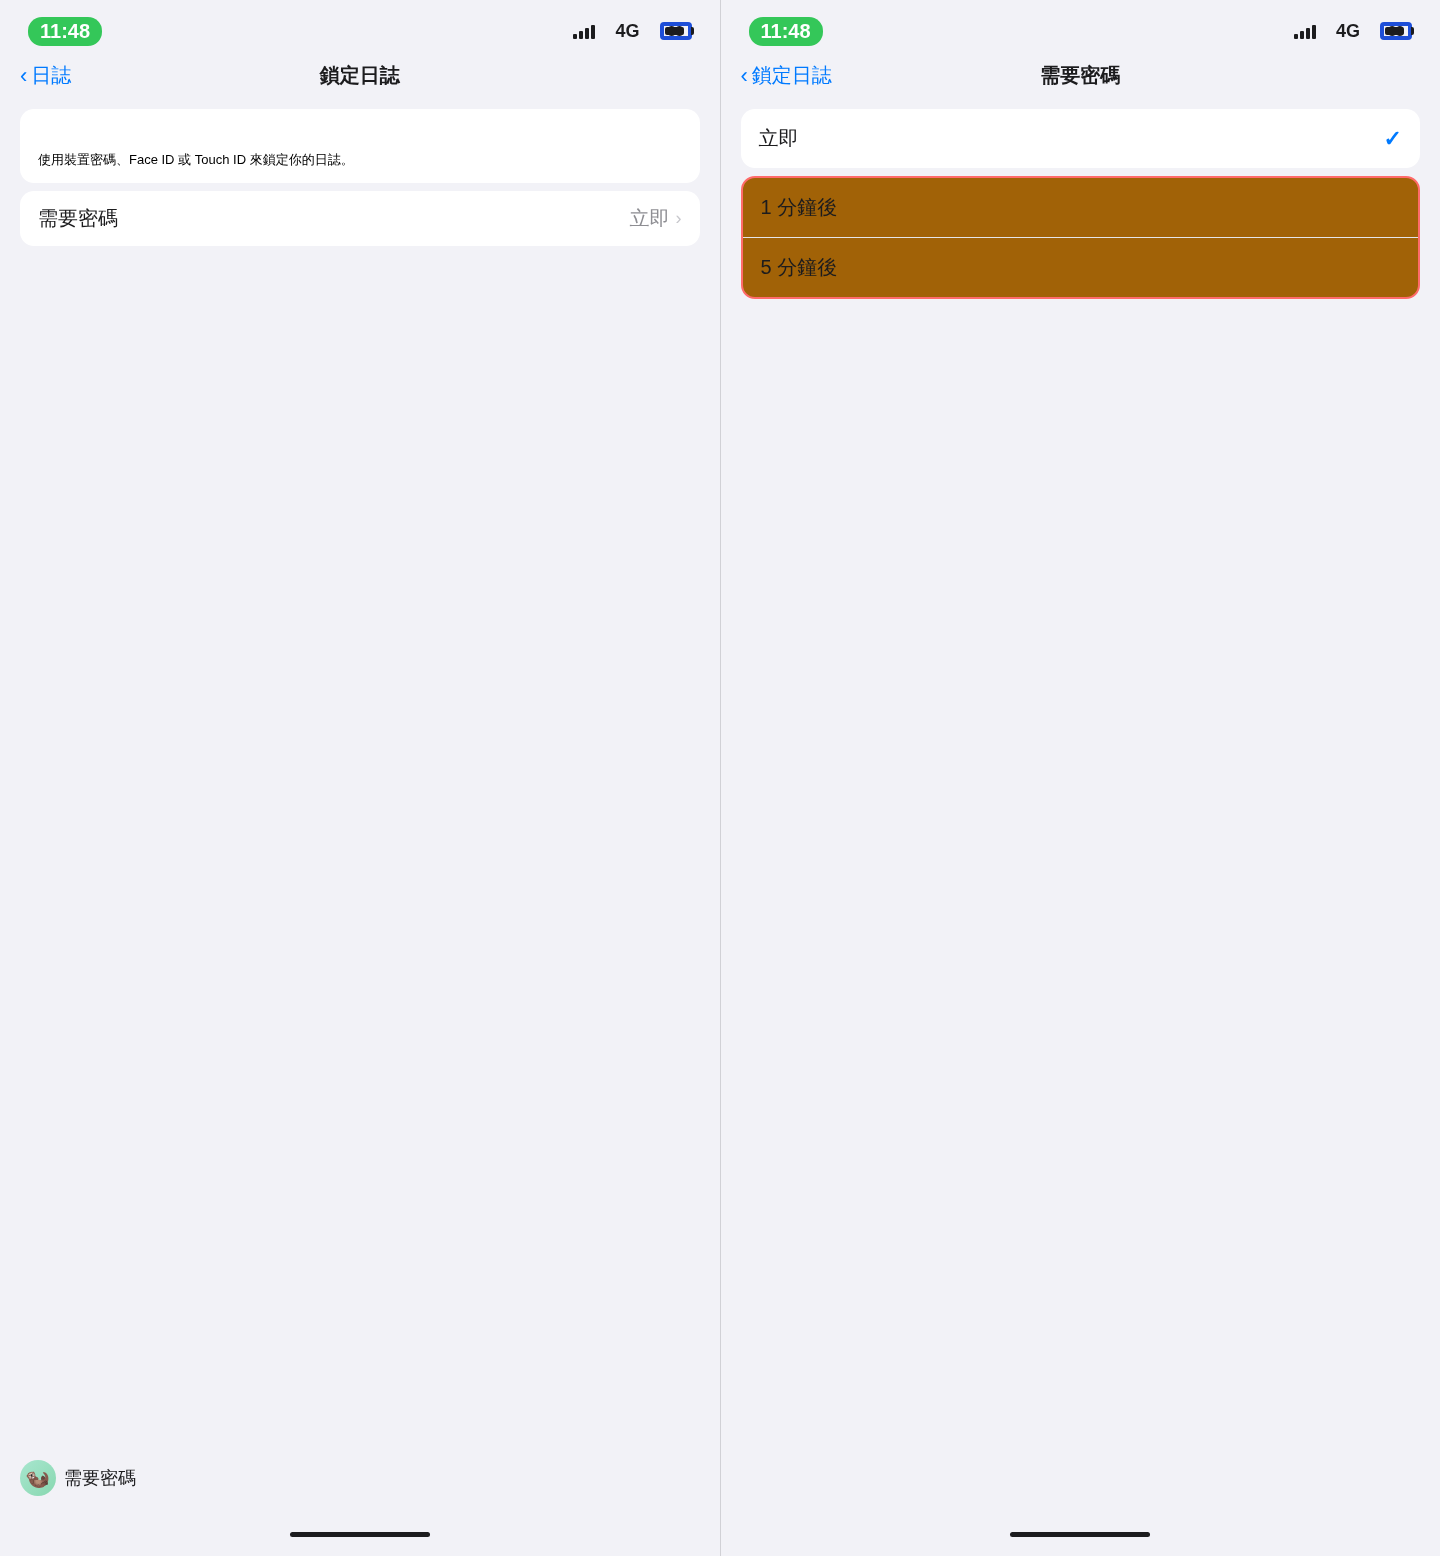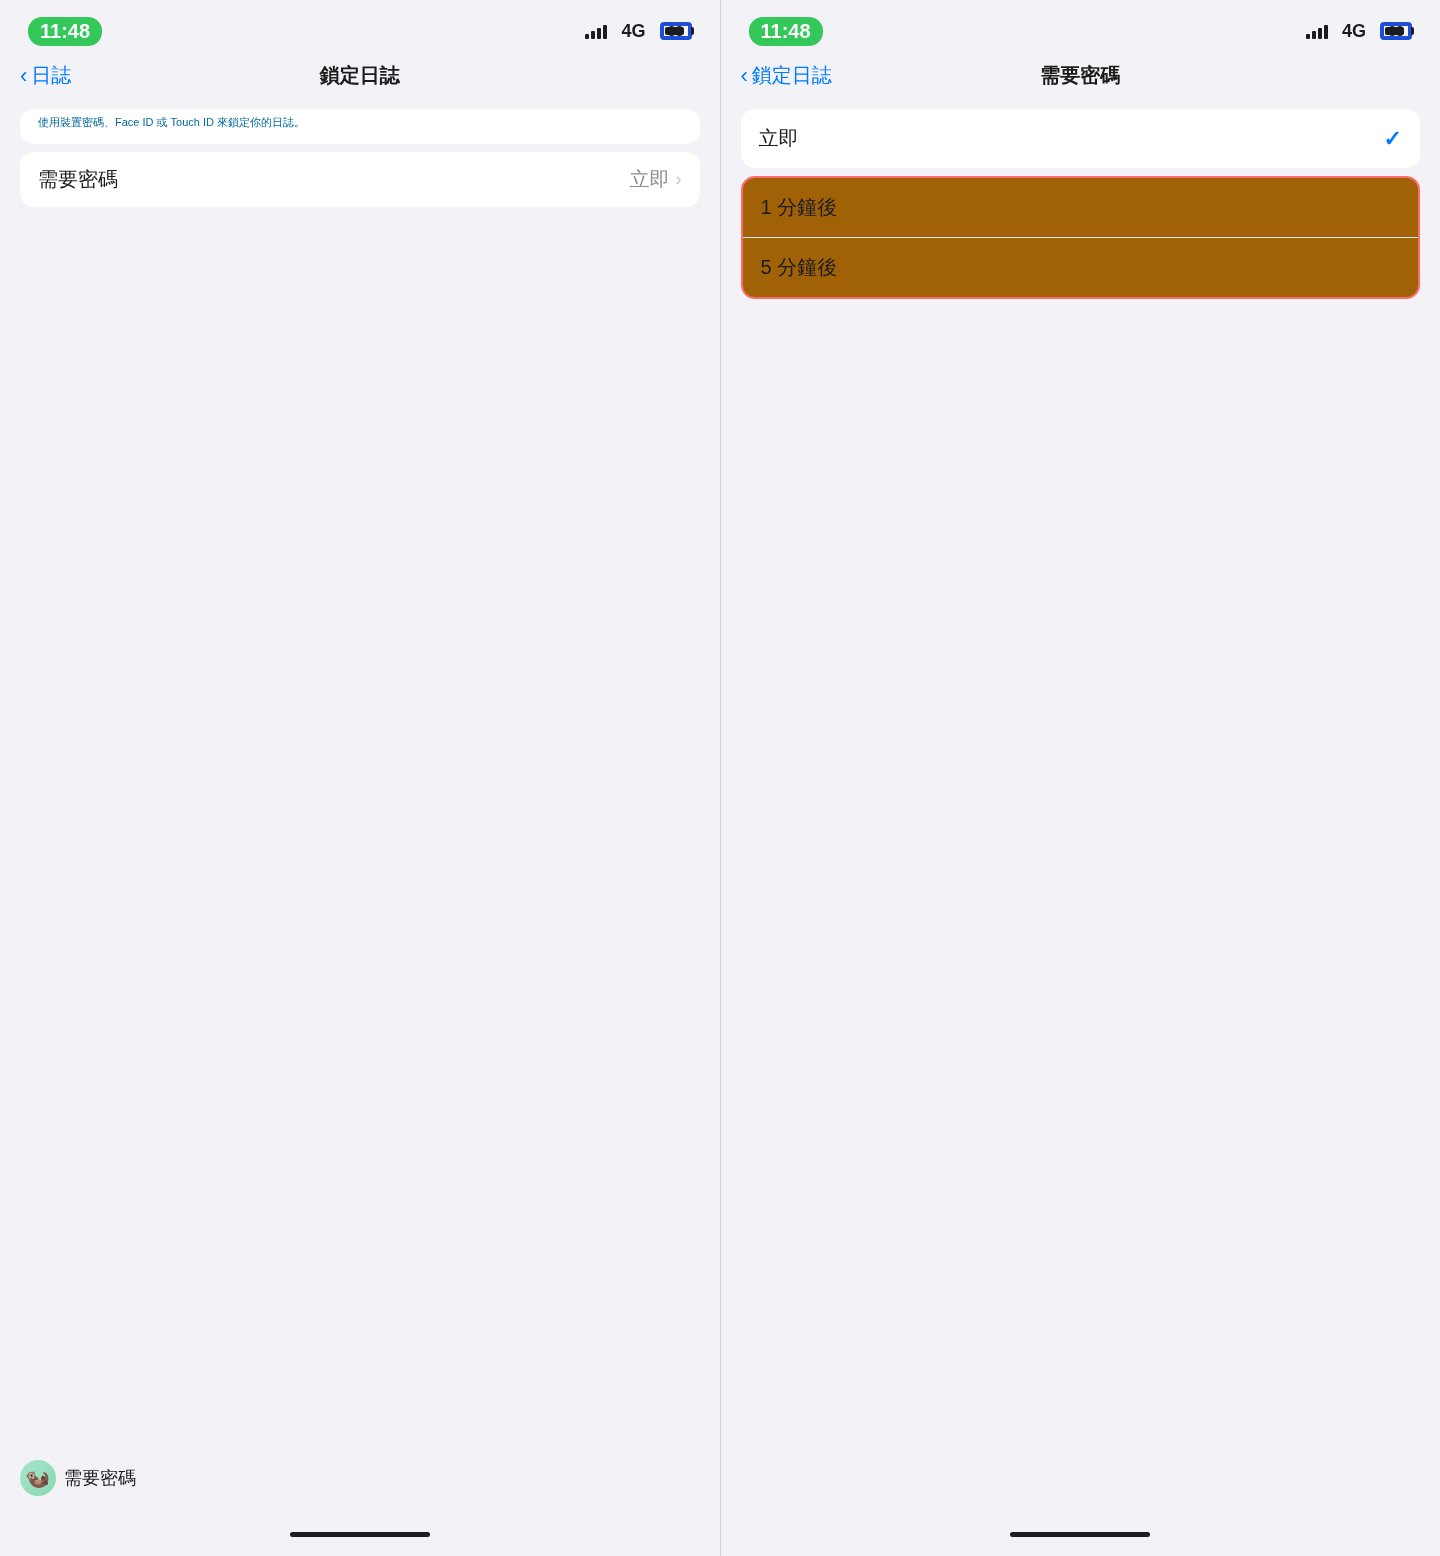--- a/index.html
+++ b/index.html
@@ -40,21 +40,21 @@
       color: white;
       font-size: 20px;
       font-weight: 700;
       border-radius: 14px;
       padding: 3px 12px;
     }
 
     .status-right {
       display: flex;
       align-items: center;
-      gap: 14px;
+      gap: 20px;
       font-size: 18px;
       color: #1c1c1e;
     }
 
     .signal-bars {
       display: flex;
       align-items: flex-end;
       gap: 2px;
       height: 16px;
     }
@@ -187,24 +187,25 @@
       top: 3px;
       width: 28px;
       height: 28px;
       background: white;
       border-radius: 50%;
       box-shadow: 0 2px 4px rgba(0,0,0,0.3);
     }
 
     
     .description-text {
-      font-size: 11px;
-      color: #0369a1;
+      font-size: 13px;
+      color: #000000;
       padding: 6px 18px 14px;
       line-height: 1.4;
+      margin-top: 36px;
     }
 
     
     .options-card {
       background: white;
       border-radius: 14px;
       overflow: hidden;
       margin-bottom: 8px;
     }
 

